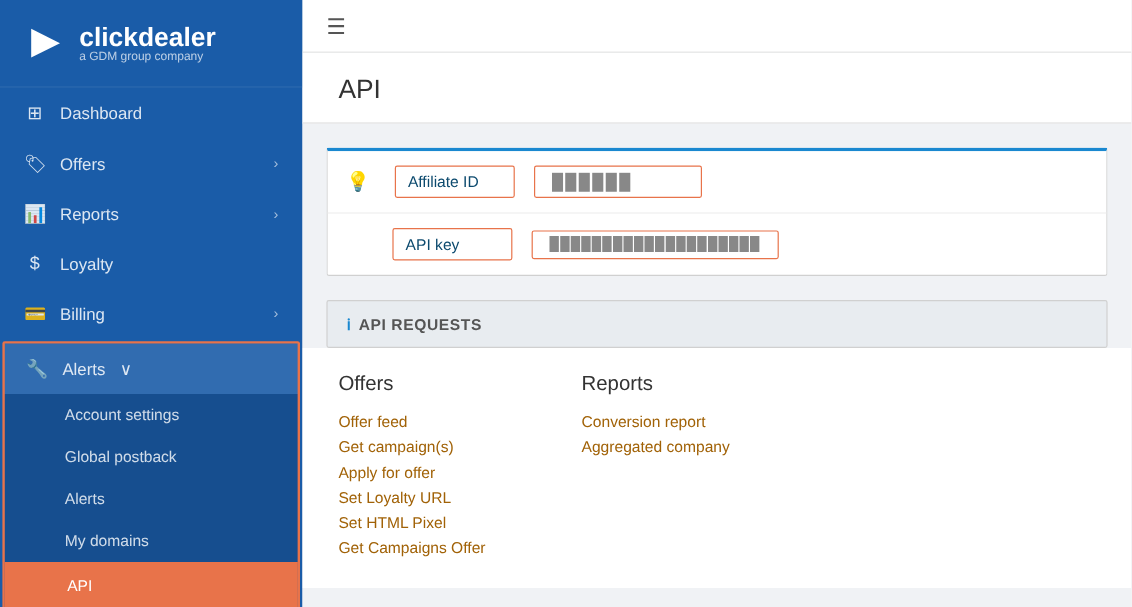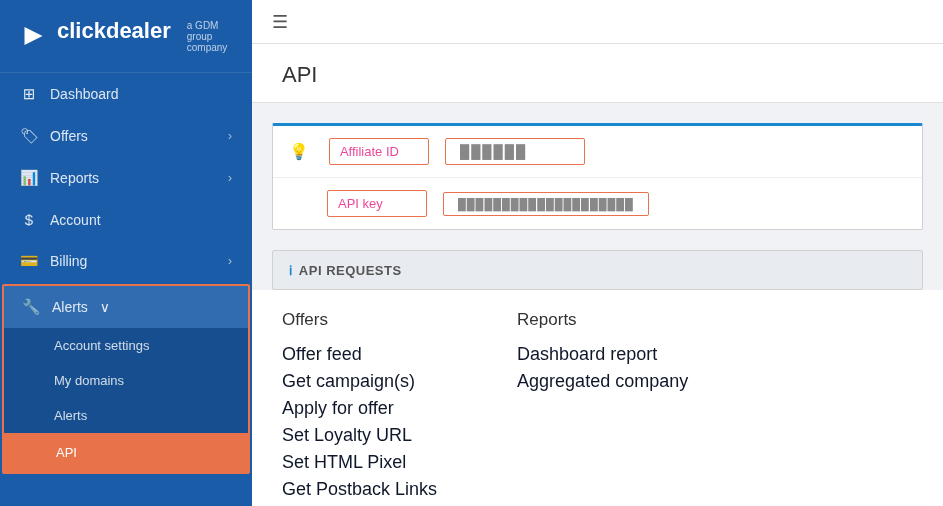--- a/index.html
+++ b/index.html
@@ -21,23 +21,23 @@
       display: flex;
       align-items: center;
       gap: 10px;
       border-bottom: 1px solid rgba(255,255,255,0.1);
       min-height: 70px;
     }
     .logo-icon {
       width: 36px;
       height: 36px;
     }
-    .logo-text-container { display: flex; flex-direction: row; }
+    .logo-text-container { display: flex; flex-direction: column; }
     .logo-text { color: white; font-size: 22px; font-weight: 700; line-height: 1; }
-    .logo-sub { color: rgba(255,255,255,0.7); font-size: 10px; margin-left: 16px; }
+    .logo-sub { color: rgba(255,255,255,0.7); font-size: 10px; }
 
     .sidebar-nav { flex: 1; overflow-y: auto; }
     .nav-item {
       display: flex;
       align-items: center;
       padding: 12px 20px;
       color: rgba(255,255,255,0.85);
       font-size: 14px;
       cursor: pointer;
       gap: 12px;
@@ -128,21 +128,21 @@
       align-items: center;
       padding: 12px 16px;
       border-bottom: 1px solid #eee;
       gap: 16px;
     }
     .credential-row:last-child { border-bottom: none; align-items: center; }
 
     .credential-label {
       width: 100px;
       font-size: 13px;
-      color: #ec4899;
+      color: #0c4a6e;
       border: 1.5px solid #e8734a;
       padding: 5px 10px;
       border-radius: 2px;
       background: white;
     }
     .credential-value {
       font-size: 13px;
       color: #888;
       border: 1.5px solid #e8734a;
       padding: 5px 14px;
@@ -182,22 +182,22 @@
       gap: 80px;
     }
     .api-links-column h3 {
       font-size: 17px;
       font-weight: 500;
       color: #333;
       margin-bottom: 14px;
     }
     .api-link {
       display: block;
-      color: #0f172a;
-      font-size: 18px;
+      color: #a16207;
+      font-size: 13px;
       text-decoration: none;
       margin-bottom: 6px;
       cursor: pointer;
     }
   </style>
 </head>
 <body>
 
 <div class="sidebar">
   <div class="sidebar-logo">
@@ -224,44 +224,47 @@
     </div>
 
     <div class="nav-item">
       <span class="nav-item-icon">📊</span>
       <span>Reports</span>
       <span class="chevron">›</span>
     </div>
 
     <div class="nav-item">
       <span class="nav-item-icon">$</span>
-      <span>Account</span>
+      <span>Loyalty</span>
     </div>
 
     <div class="nav-item">
       <span class="nav-item-icon">💳</span>
       <span>Billing</span>
       <span class="chevron">›</span>
     </div>
 
     <div class="tools-section">
       <div class="tools-header">
         <span class="nav-item-icon">🔧</span>
         <span>Alerts</span>
         <span class="chevron">∨</span>
       </div>
       <div class="sub-nav">
         <div class="sub-nav-item">
           <span>Account settings</span>
         </div>
         <div class="sub-nav-item">
-          <span>My domains</span>
+          <span>Global postback</span>
         </div>
         <div class="sub-nav-item">
           <span>Alerts</span>
+        </div>
+        <div class="sub-nav-item">
+          <span>My domains</span>
         </div>
         <div class="sub-nav-item active-page">
           <span>API</span>
         </div>
       </div>
     </div>
   </div>
 </div>
 
 <div class="main-content">
@@ -294,23 +297,23 @@
 
     <div class="api-links-container">
 
       <div class="api-links-column">
         <h3>Offers</h3>
         <a class="api-link">Offer feed</a>
         <a class="api-link">Get campaign(s)</a>
         <a class="api-link">Apply for offer</a>
         <a class="api-link">Set Loyalty URL</a>
         <a class="api-link">Set HTML Pixel</a>
-        <a class="api-link">Get Postback Links</a>
+        <a class="api-link">Get Campaigns Offer</a>
       </div>
 
       <div class="api-links-column">
         <h3>Reports</h3>
-        <a class="api-link">Dashboard report</a>
+        <a class="api-link">Conversion report</a>
         <a class="api-link">Aggregated company</a>
       </div>
     </div>
   </div>
 </div>
 
 </body></html>

